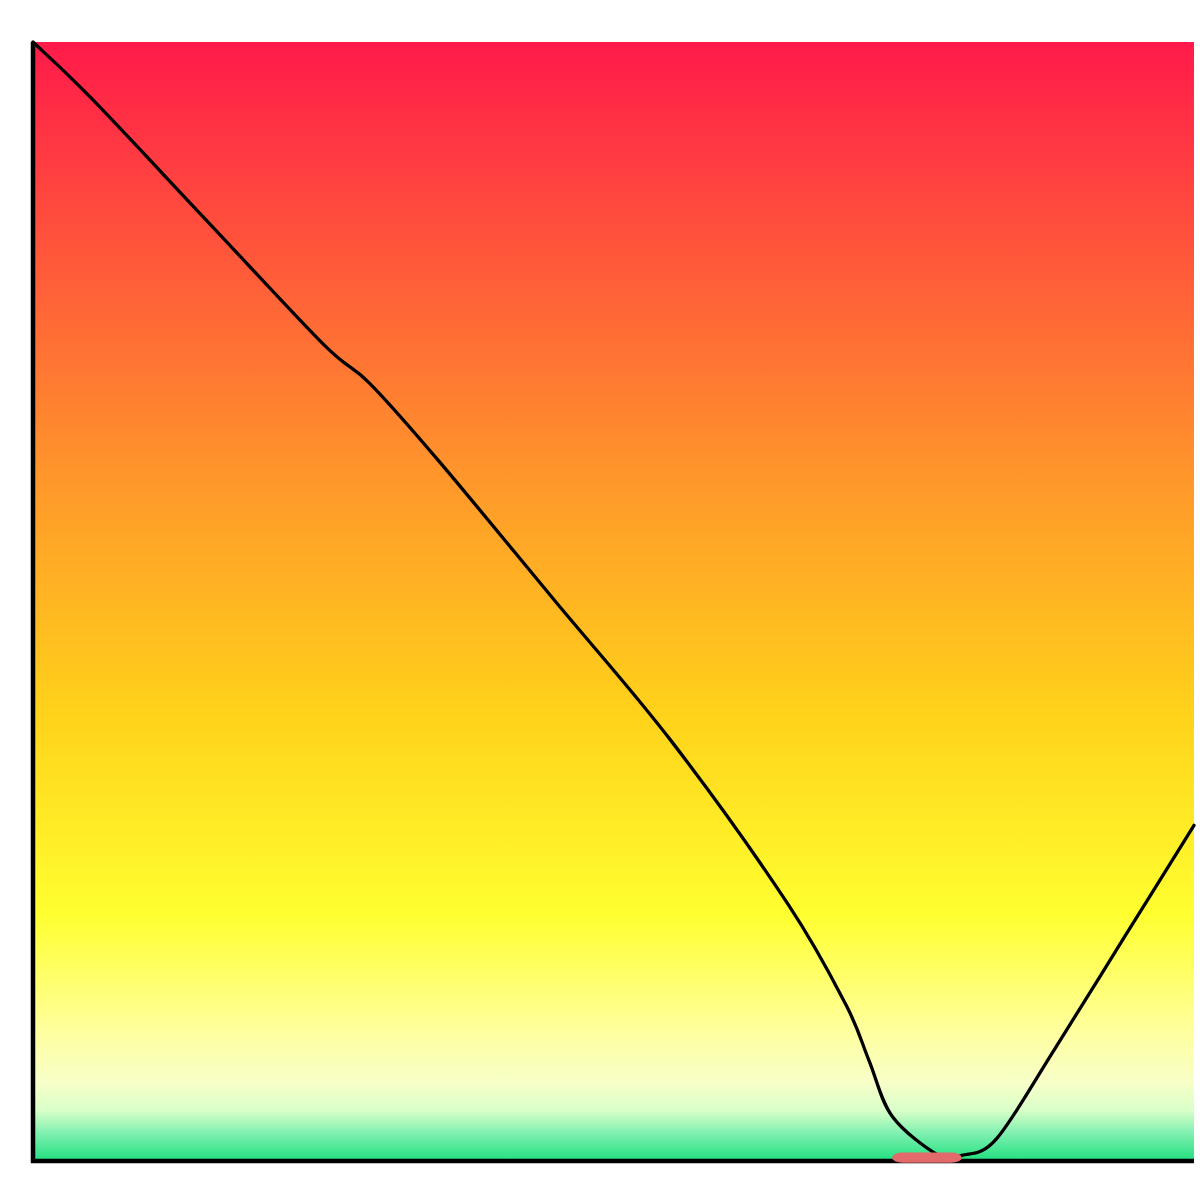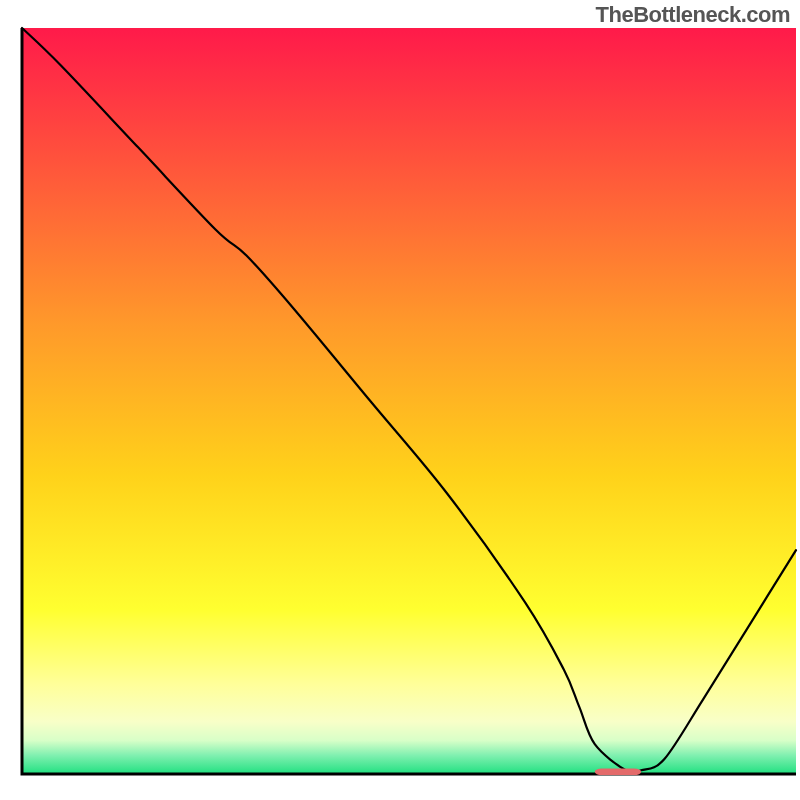--- a/index.html
+++ b/index.html
@@ -29,21 +29,20 @@
   svg.chart {
     display: block;
     width: 800px;
     height: 800px;
   }
 </style>
 </head>
 <body>
 
 <div class="chart-container">
-  <div class="watermark">TheBottleneck.com</div>
   <svg class="chart" viewBox="0 0 800 800" preserveAspectRatio="none">
     <defs>
       <linearGradient id="bg-grad" x1="0" y1="0" x2="0" y2="1">
           <stop offset="0.00%" stop-color="#ff1a4a"></stop>
           <stop offset="20.00%" stop-color="#ff5a3a"></stop>
           <stop offset="40.00%" stop-color="#ff9a2a"></stop>
           <stop offset="60.00%" stop-color="#ffd21a"></stop>
           <stop offset="78.00%" stop-color="#ffff30"></stop>
           <stop offset="88.00%" stop-color="#ffff9a"></stop>
           <stop offset="93.00%" stop-color="#f8ffc8"></stop>

